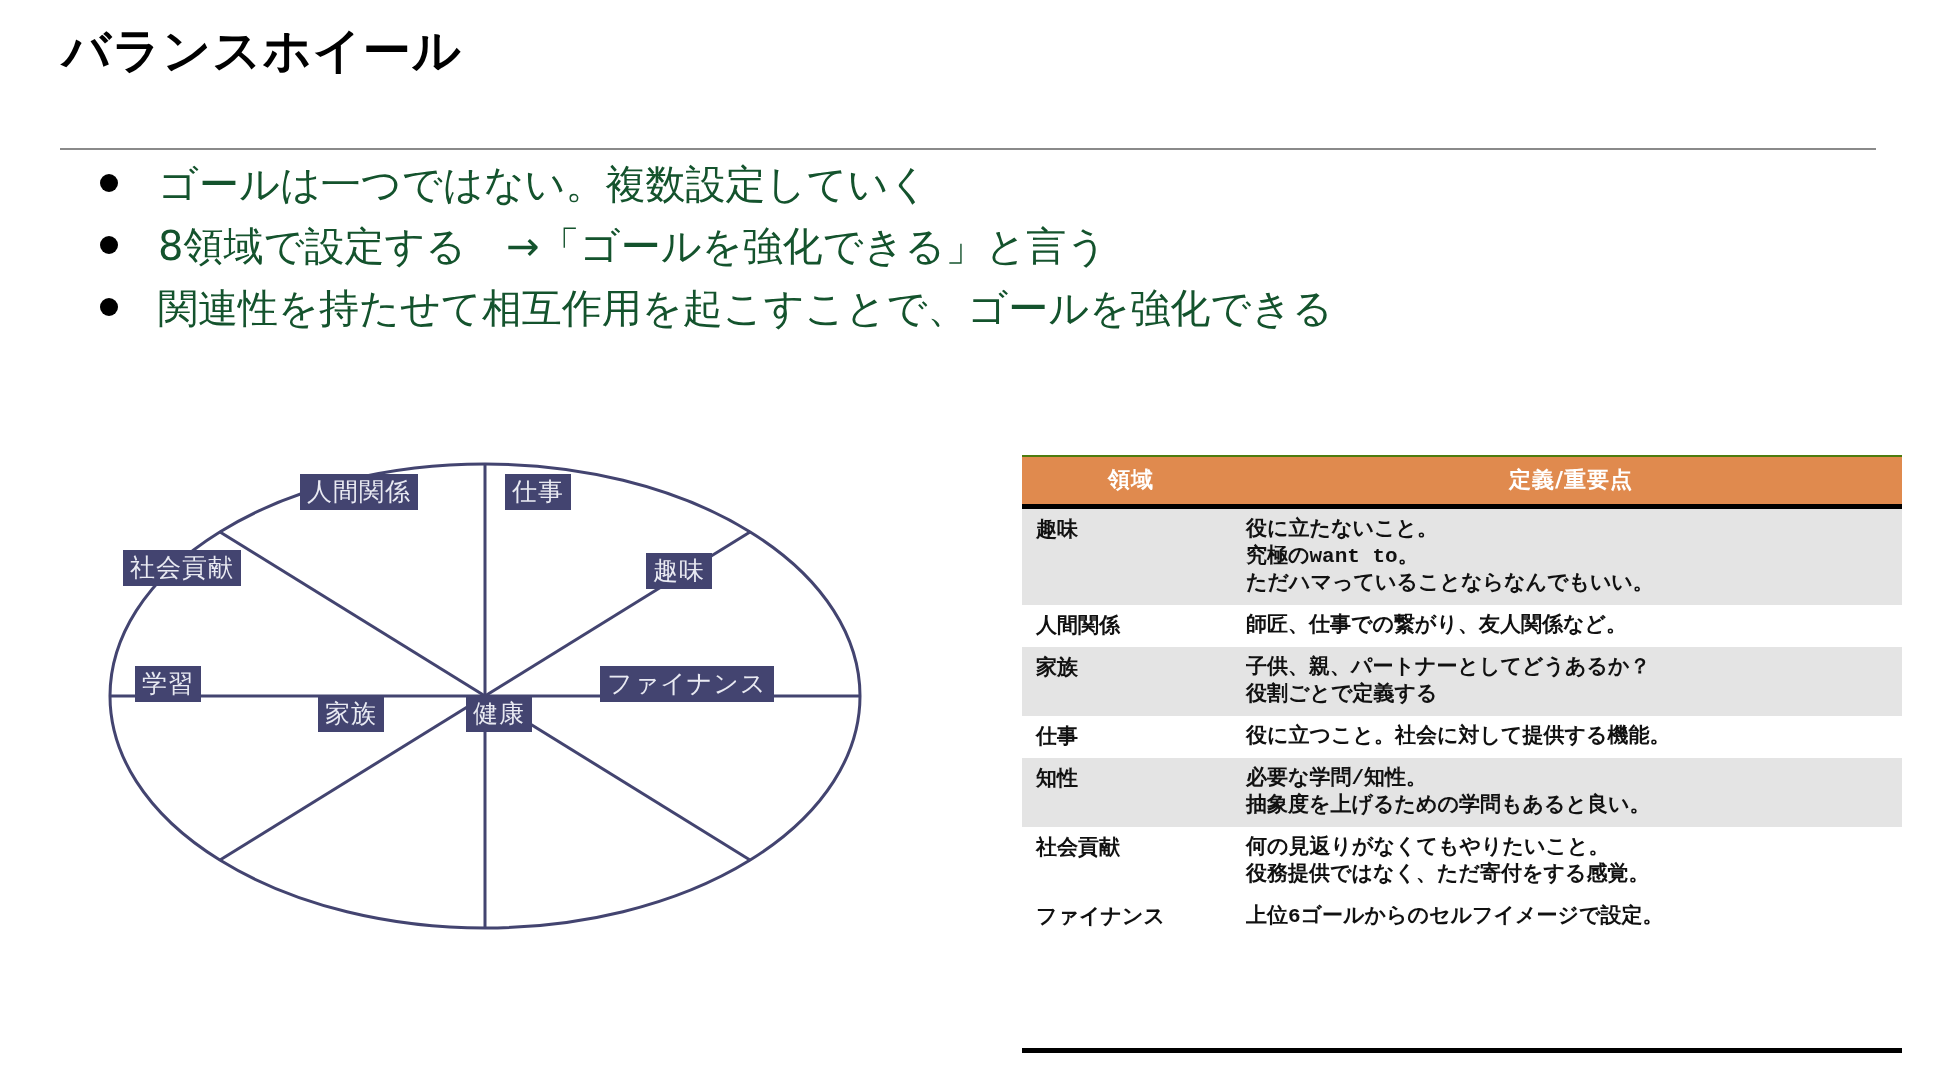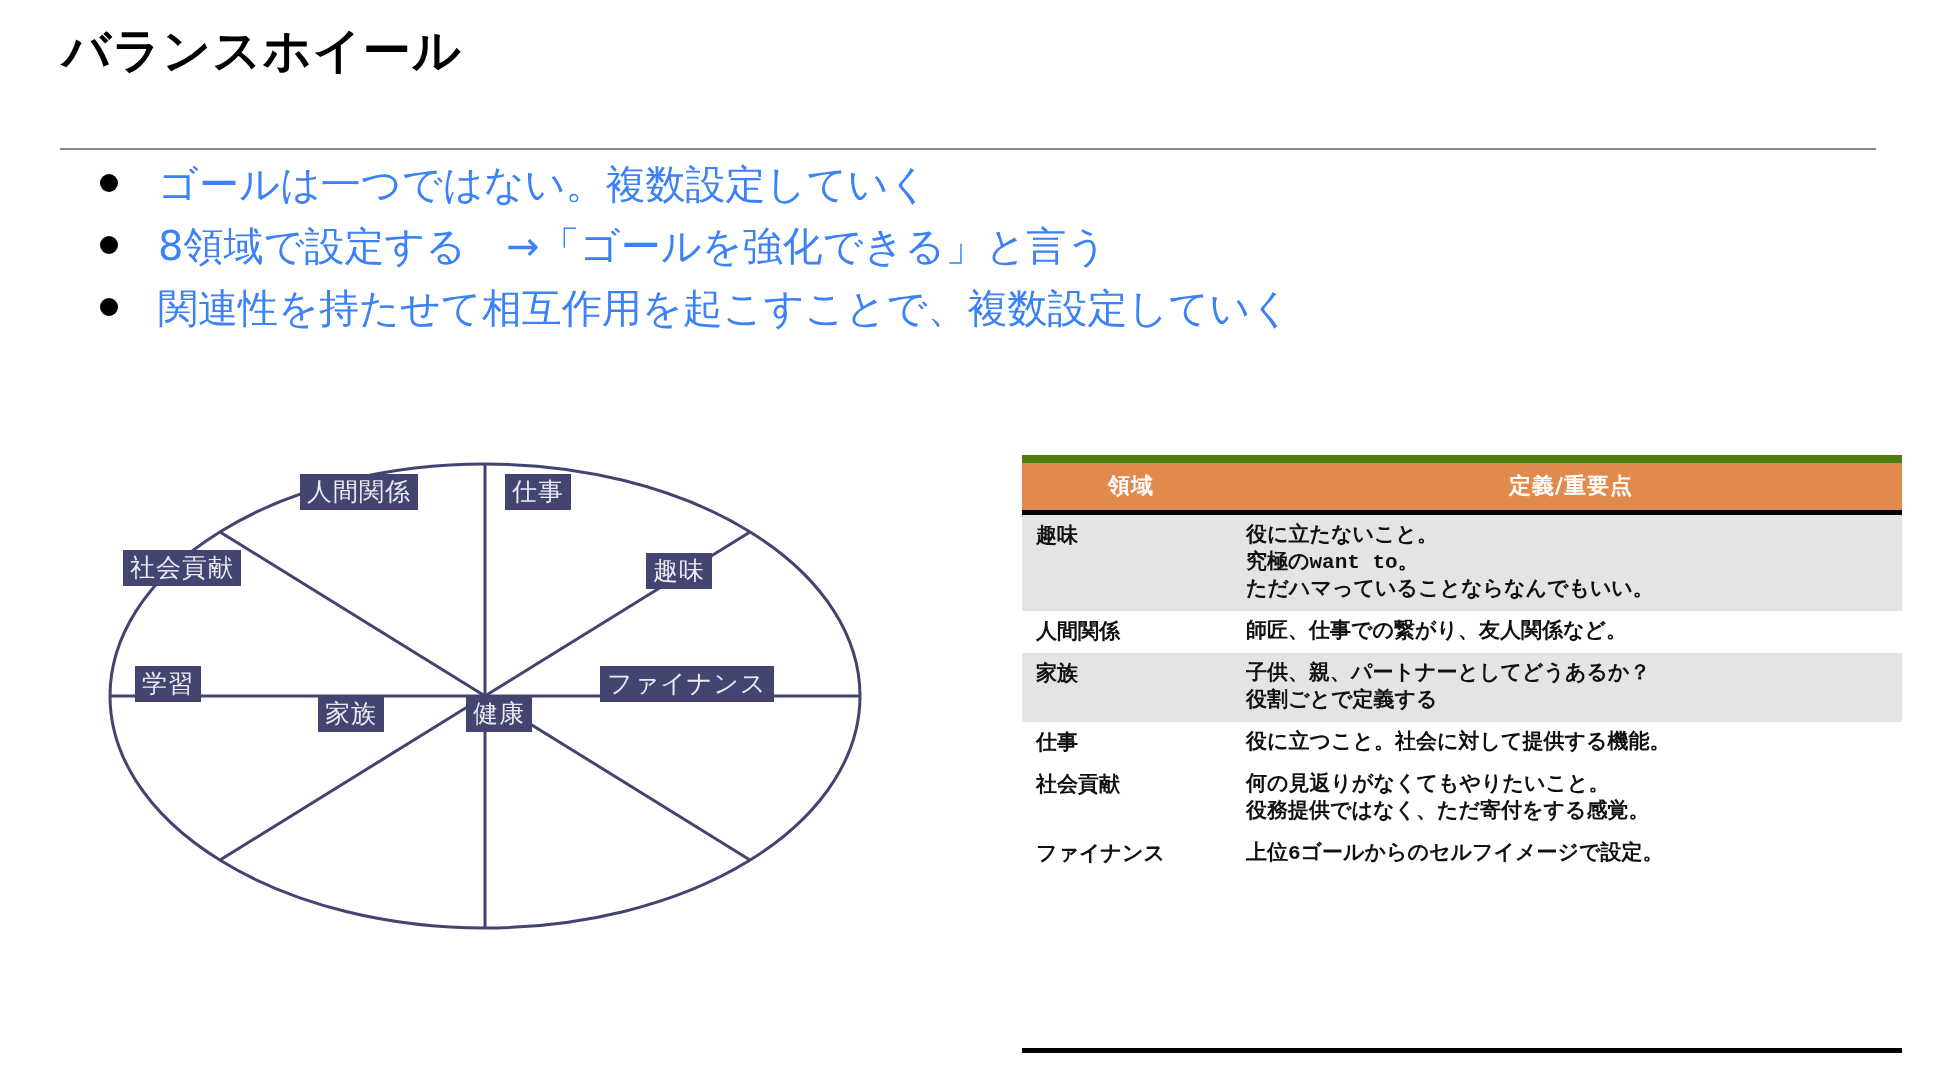--- a/index.html
+++ b/index.html
@@ -45,21 +45,21 @@
     border-radius:50%;
     background:#000;
     flex:0 0 auto;
     margin-top:16px;
     margin-right:40px;
   }
   .bullet-text{
     font-size:40px;
     line-height:52px;
     white-space:nowrap;
-    color:#3b82f6;
+    color:#14532d;
   }
   
   #wheel-figure{
     position:absolute;
     left:55px; top:438px;
     width:900px; height:520px;
   }
   #wheel-svg{ display:block; width:900px; height:520px; }
   .wheel-label{
     position:absolute;
@@ -80,21 +80,21 @@
   }
   #definition-table thead th{
     background:#E08A4E;
     color:#ffffff;
     font-size:22px;
     font-weight:bold;
     padding:8px 0 9px 0;
     letter-spacing:1px;
   }
   #definition-table thead th.col-domain{ width:200px; }
-  #definition-table thead tr{ border-top:8px solid #4d7c0f; }
+  #definition-table thead tr{ border-top:2px solid #4d7c0f; }
   #definition-table thead th{ border-bottom:5px solid #000; }
   #definition-table tbody td{
     font-size:21px;
     font-weight:bold;
     line-height:27px;
     padding:7px 4px 8px 0;
     vertical-align:top;
     color:#111;
   }
   #definition-table tbody td.cell-domain{
@@ -123,21 +123,21 @@
   <div class="bullet-row">
     <span class="bullet-dot"></span>
     <span class="bullet-text">ゴールは一つではない。複数設定していく</span>
   </div>
   <div class="bullet-row">
     <span class="bullet-dot"></span>
     <span class="bullet-text">8領域で設定する　→「ゴールを強化できる」と言う</span>
   </div>
   <div class="bullet-row">
     <span class="bullet-dot"></span>
-    <span class="bullet-text">関連性を持たせて相互作用を起こすことで、複数設定していく</span>
+    <span class="bullet-text">関連性を持たせて相互作用を起こすことで、ゴールを強化できる</span>
   </div>
 </div>
 
 <div id="wheel-figure">
   <svg id="wheel-svg" viewBox="0 0 900 520" xmlns="http://www.w3.org/2000/svg">
 
     <ellipse cx="430" cy="258" rx="375" ry="232" fill="none" stroke="#434470" stroke-width="3"></ellipse>
 
     <line x1="430" y1="26" x2="430" y2="490" stroke="#434470" stroke-width="3"></line>
 
@@ -175,20 +175,24 @@
         <td class="cell-def">師匠、仕事での繋がり、友人関係など。</td>
       </tr>
       <tr class="shaded">
         <td class="cell-domain">家族</td>
         <td class="cell-def">子供、親、パートナーとしてどうあるか？<br>役割ごとで定義する</td>
       </tr>
       <tr>
         <td class="cell-domain">仕事</td>
         <td class="cell-def">役に立つこと。社会に対して提供する機能。</td>
       </tr>
+      <tr class="shaded">
+        <td class="cell-domain">知性</td>
+        <td class="cell-def">必要な学問/知性。<br>抽象度を上げるための学問もあると良い。</td>
+      </tr>
       <tr>
         <td class="cell-domain">社会貢献</td>
         <td class="cell-def">何の見返りがなくてもやりたいこと。<br>役務提供ではなく、ただ寄付をする感覚。</td>
       </tr>
       <tr>
         <td class="cell-domain">ファイナンス</td>
         <td class="cell-def">上位6ゴールからのセルフイメージで設定。</td>
       </tr>
     </tbody>
 </table>

